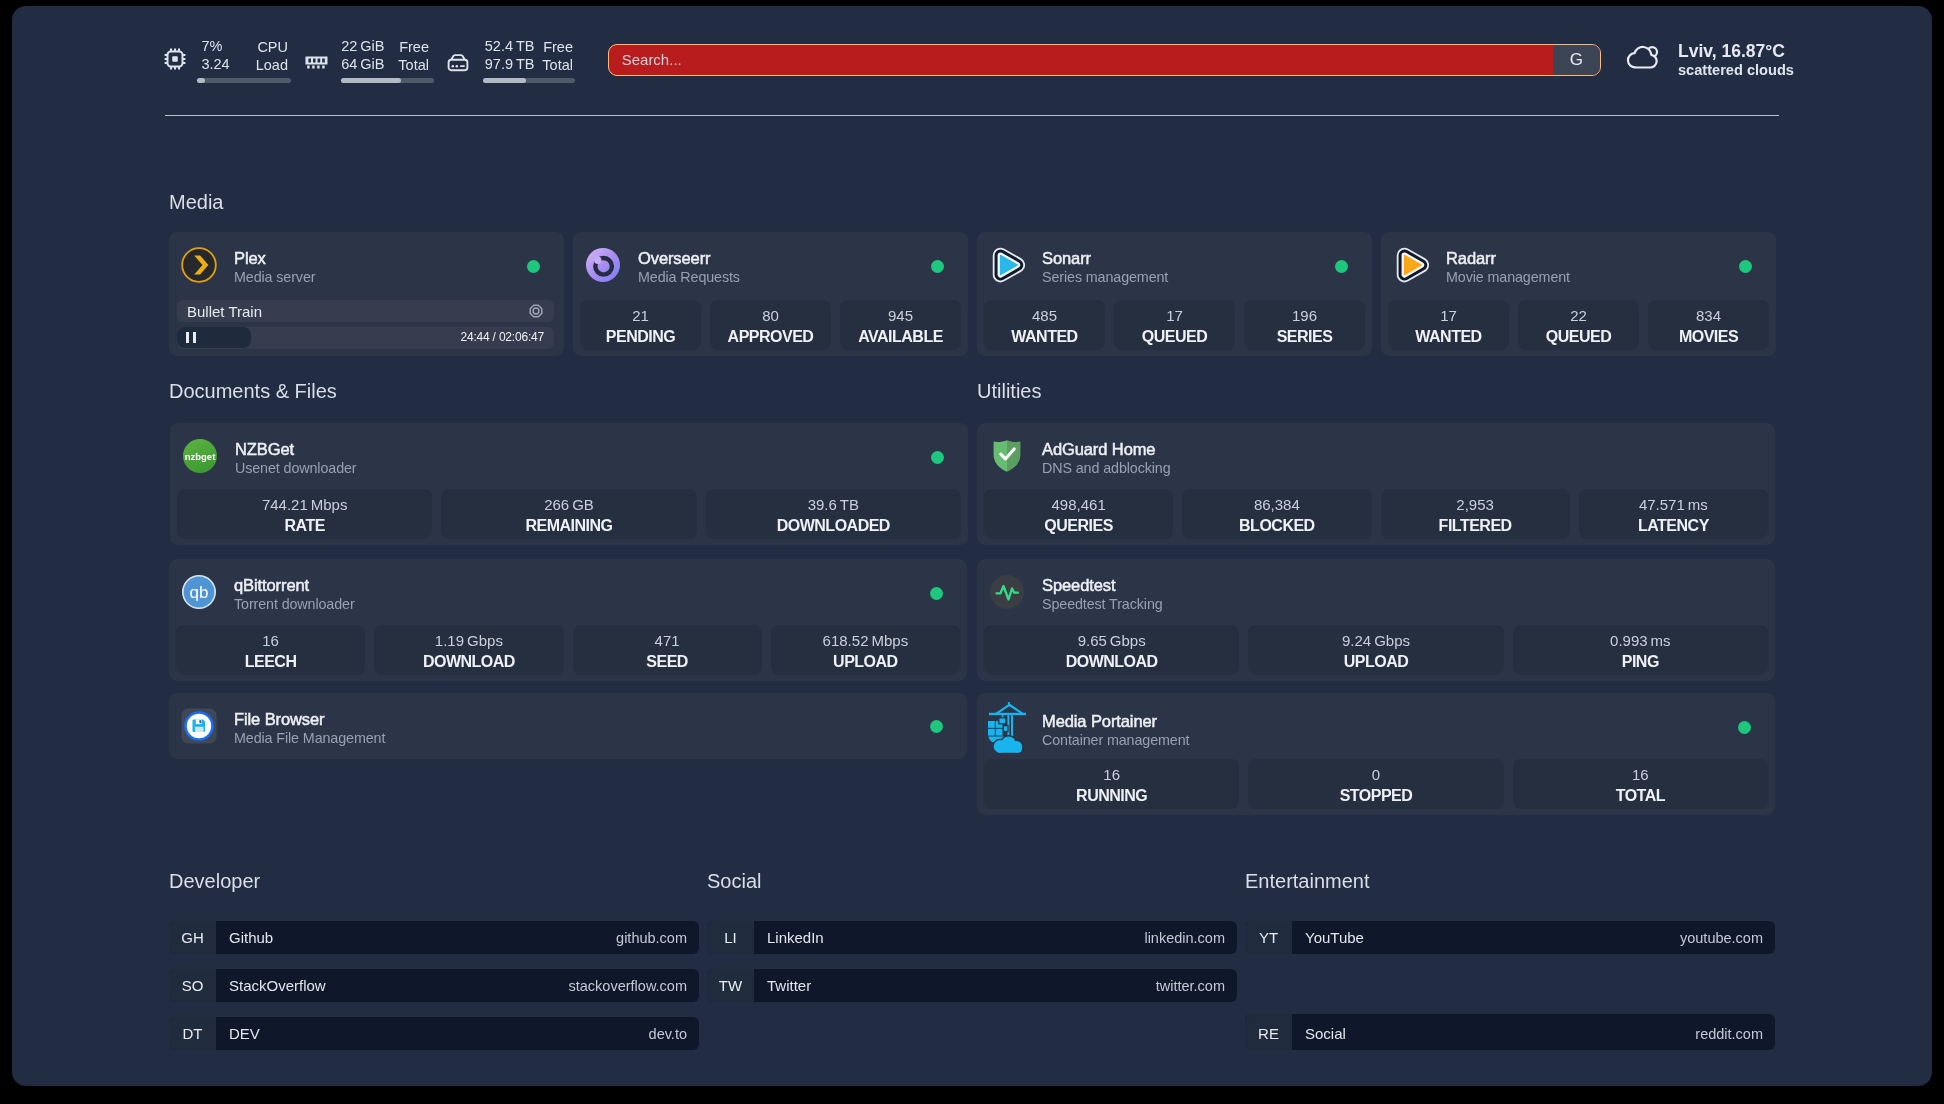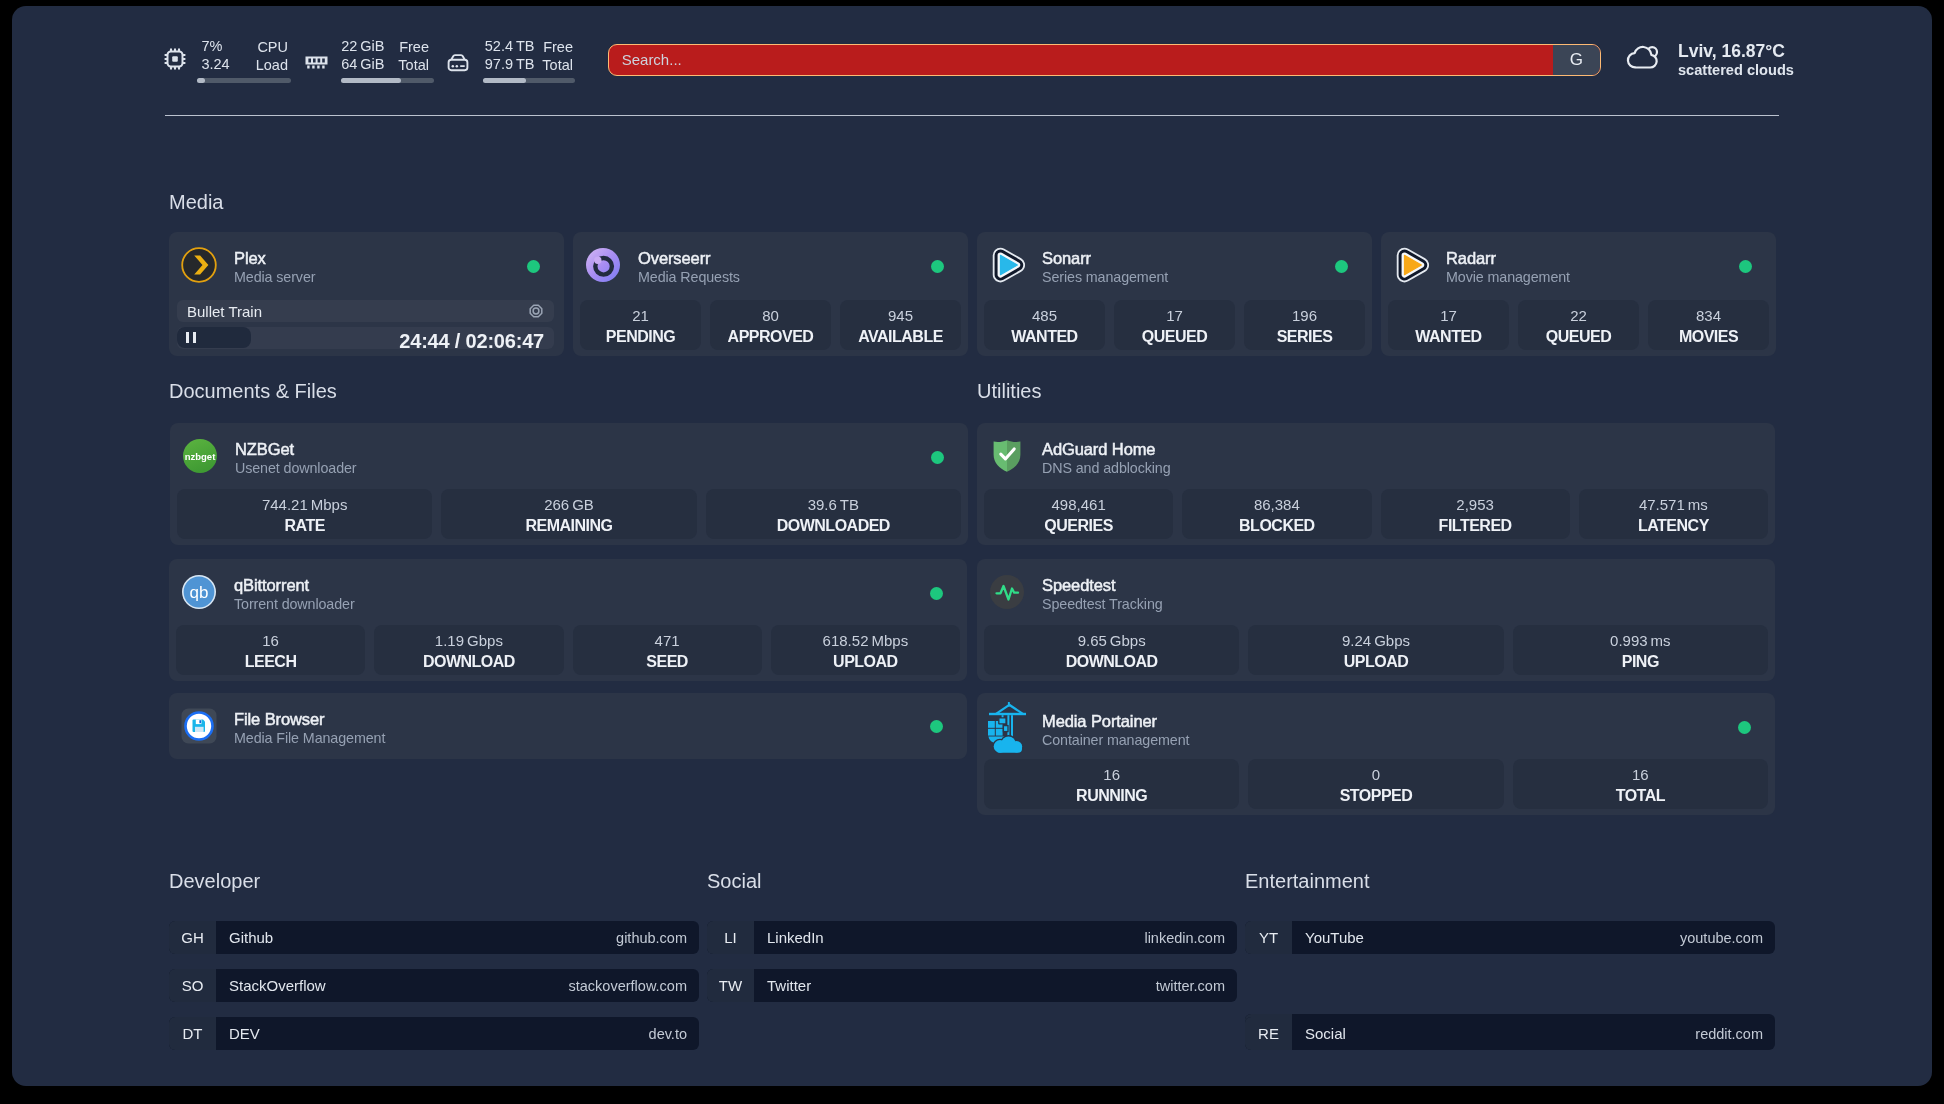--- a/index.html
+++ b/index.html
@@ -53,21 +53,21 @@
   .prow { position:absolute; left:8px; width:377px; height:22px; border-radius:6px;
     background:rgba(255,255,255,0.055); }
   .prow1 { top:68px; background:rgba(255,255,255,0.045); }
   .prow2 { top:95px; background:rgba(255,255,255,0.04); }
   .ptitle { position:absolute; left:10px; top:2.5px; font-size:15px; color:#e7ebf1; }
   .pcast { position:absolute; right:11px; top:4px; }
   .ppill { position:absolute; left:0; top:0; width:74px; height:21px; border-radius:8px;
     background:#202a3d; }
   .pbars { position:absolute; left:9px; top:5px; width:10px; height:11px; }
   .pbars div { position:absolute; top:0; width:3px; height:10.5px; background:#e8ecf2; }
-  .ptime { position:absolute; right:10px; top:3px; font-size:20px; font-weight:700; color:#eef1f6; letter-spacing:-0.2px; }
+  .ptime { position:absolute; right:10px; top:3px; font-size:12px; font-weight:400; color:#eef1f6; letter-spacing:-0.2px; }
 
   
   .bm { position:absolute; height:33px; border-radius:6px; background:#0f172a; }
   .bmabbr { position:absolute; left:0; top:0; width:47px; height:33px; background:#212b3e;
     border-radius:6px 0 0 6px; text-align:center; line-height:33px;
     font-size:15px; font-weight:500; color:#e8ecf2; }
   .bmname { position:absolute; left:60px; top:8px; font-size:15px; font-weight:500; color:#e2e7ee; }
   .bmurl { position:absolute; right:12px; top:8.5px; font-size:14.5px; color:#c3cad5; }
 </style>
 </head>

